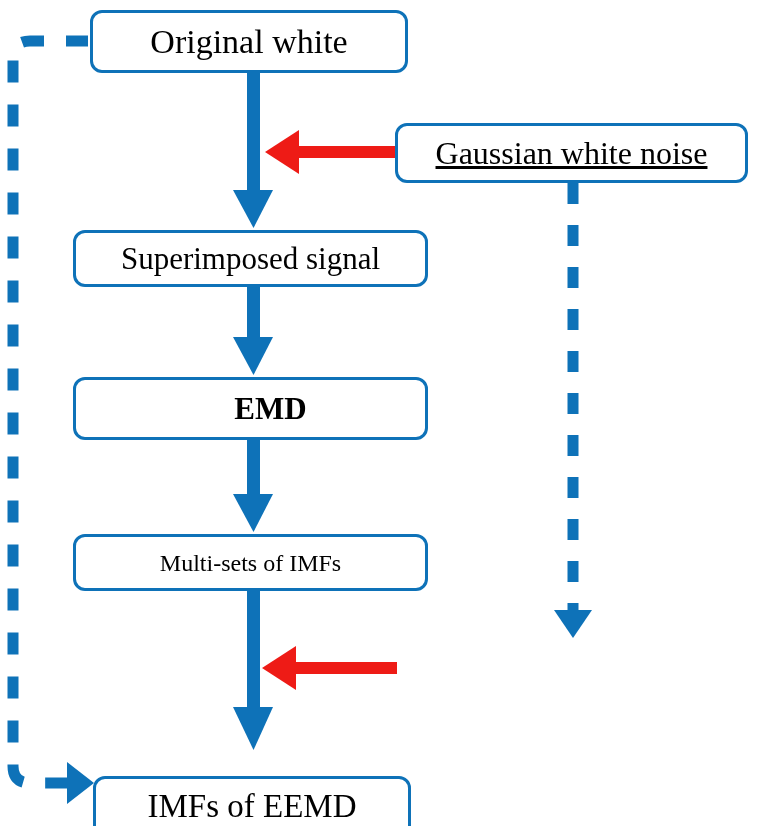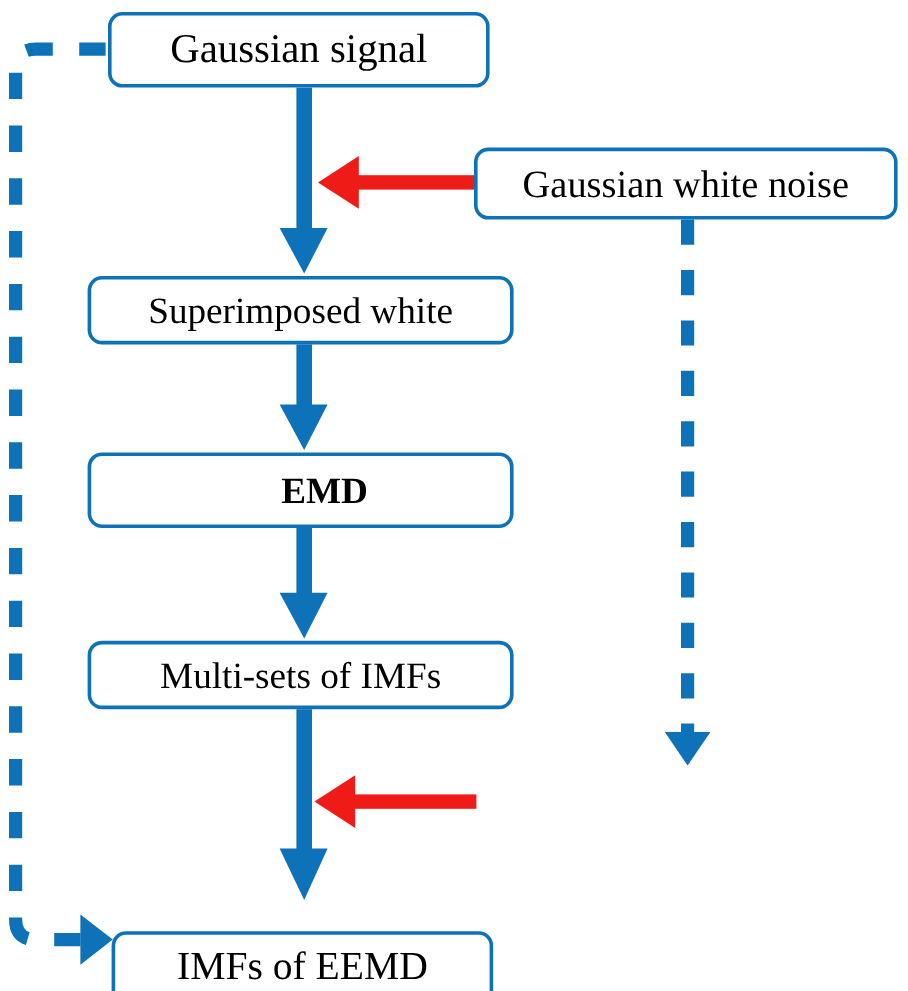--- a/index.html
+++ b/index.html
@@ -96,36 +96,36 @@
     </g>
 
     <g>
       <path d="M 88 41 L 30 41 Q 13 41 13 58 L 13 766 Q 13 783 30 783 L 68 783" fill="none" stroke="#0e72b8" stroke-width="11" stroke-dasharray="22 22" stroke-linecap="butt"></path>
       <polygon points="67,762 67,804 94,783" fill="#0e72b8"></polygon>
     </g>
 
   </svg>
 
   <div class="node" style="left:90px; top:10px; width:318px; height:63px; font-size:34px;">
-    <span class="node-label">Gaussian signal</span>
+    <span class="node-label">Original white</span>
   </div>
 
-  <div class="node" style="left:395px; top:123px; width:353px; height:60px; font-size:32px;">
+  <div class="node" style="left:395px; top:123px; width:353px; height:60px; font-size:32px;text-decoration:underline;">
     <span class="node-label">Gaussian white noise</span>
   </div>
 
   <div class="node" style="left:73px; top:230px; width:355px; height:57px; font-size:31px;">
-    <span class="node-label">Superimposed white</span>
+    <span class="node-label">Superimposed signal</span>
   </div>
 
   <div class="node bold" style="left:73px; top:377px; width:355px; height:63px; font-size:31px;padding-left:40px;">
     <span class="node-label">EMD</span>
   </div>
 
-  <div class="node" style="left:73px; top:534px; width:355px; height:57px; font-size:31px;">
+  <div class="node" style="left:73px; top:534px; width:355px; height:57px; font-size:24px;">
     <span class="node-label">Multi-sets of IMFs</span>
   </div>
 
 
   <div class="node" style="left:93px; top:776px; width:318px; height:61px; font-size:33px;">
     <span class="node-label">IMFs of EEMD</span>
   </div>
 
 </div>
 

